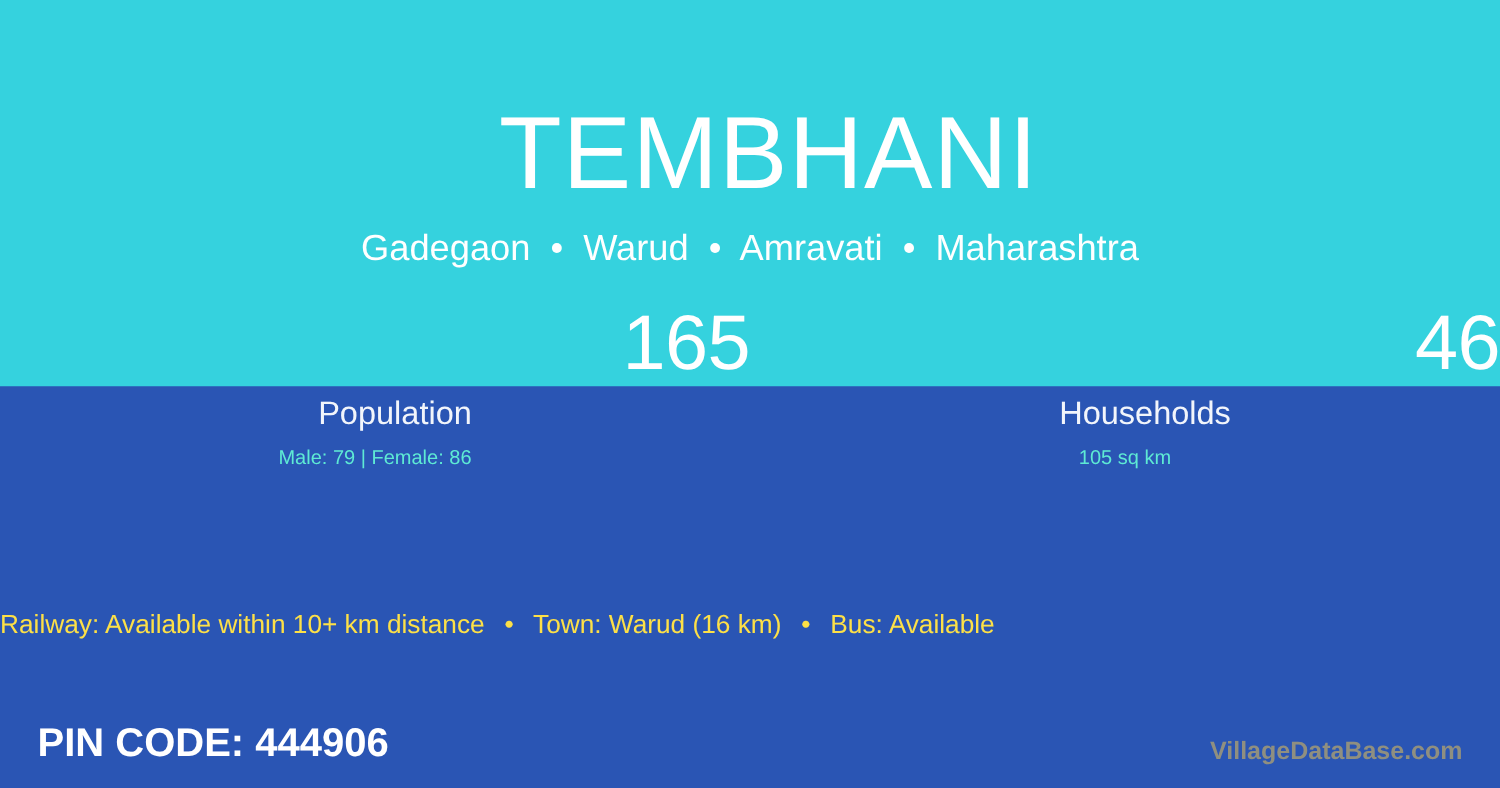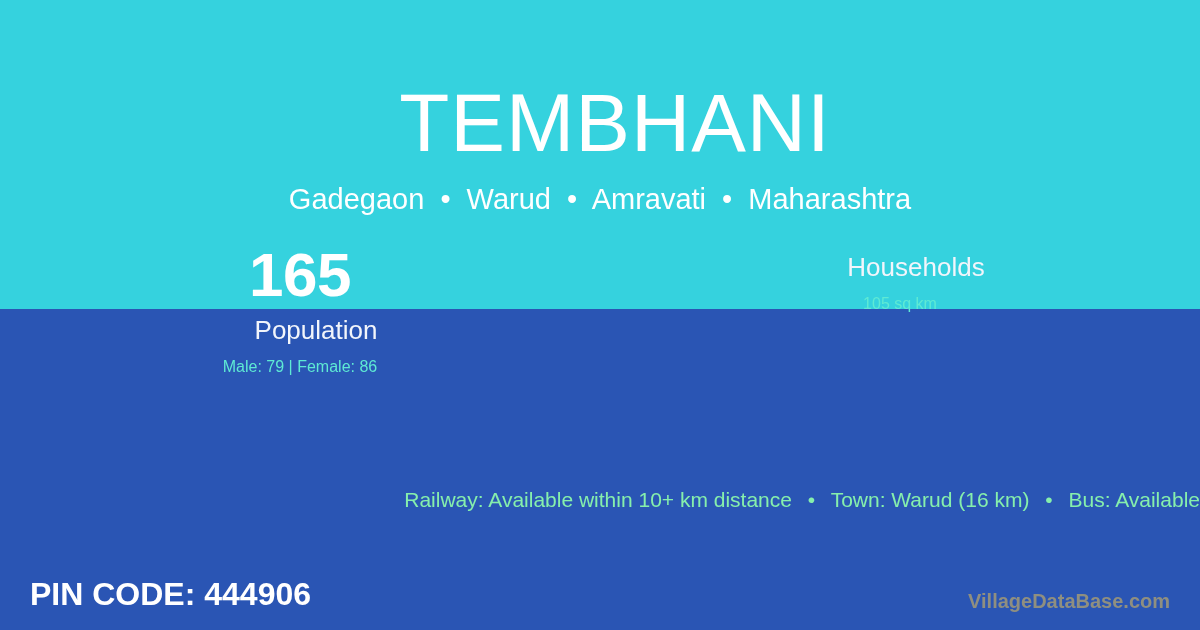--- a/index.html
+++ b/index.html
@@ -62,24 +62,25 @@
     width:1200px;
     display:flex;
     z-index:5;
   }
   .stat-col {
     flex:1 1 0;
     text-align:center;
   }
   .stat-value {
     font-size:62px;
-    font-weight:bold;
+    font-weight:normal;
     color:#ffffff;
     line-height:1.02;
     letter-spacing:-0.5px;
+    text-align:right;
   }
   .stat-label {
     margin-top:9px;
     font-size:26px;
     font-weight:normal;
     color:#f2f5fb;
     line-height:1.2;
     margin-left:32px;
   }
   .stat-sub {
@@ -88,23 +89,23 @@
     font-weight:normal;
     color:#5eead4;
     line-height:1.2;
   }
 
   
   #transport-line {
     position:absolute;
     top:486px; left:0;
     width:1200px;
-    text-align:right;
+    text-align:left;
     font-size:21px;
-    color:#86efac;
+    color:#fde047;
     line-height:1.3;
     z-index:5;
   }
   #transport-line .trans-sep { padding:0 10px; }
 
   
   #pin-code {
     position:absolute;
     left:30px; top:575px;
     font-size:32px;
@@ -142,20 +143,21 @@
 
 <div id="stats-row">
 
   <div class="stat-col">
     <div class="stat-value">165</div>
     <div class="stat-label">Population</div>
     <div class="stat-sub">Male: 79 | Female: 86</div>
   </div>
 
   <div class="stat-col">
+    <div class="stat-value">46</div>
     <div class="stat-label">Households</div>
     <div class="stat-sub">105 sq km</div>
   </div>
 
 
 </div>
 
 <div id="transport-line">
   <span>Railway: Available within 10+ km distance</span>
   <span class="trans-sep">•</span>

